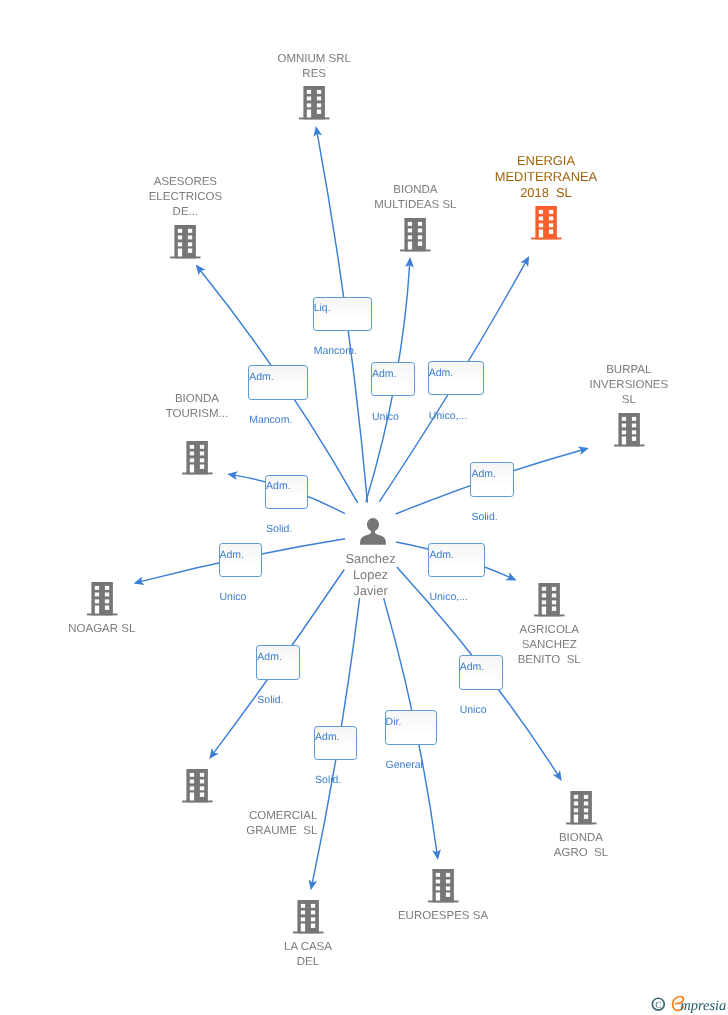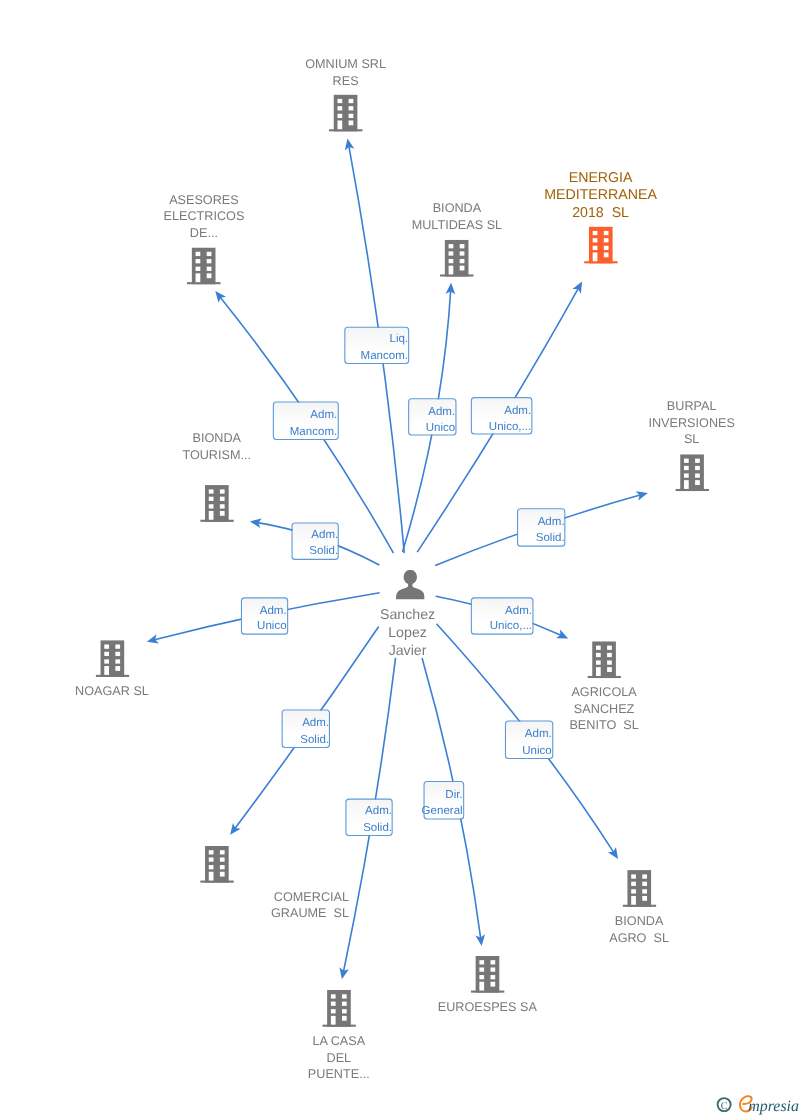--- a/index.html
+++ b/index.html
@@ -11,22 +11,22 @@
   #edge-layer{position:absolute;left:0;top:0;}
   #node-layer,#label-layer{position:absolute;left:0;top:0;width:728px;height:1015px;}
   .node{position:absolute;width:0;height:0;}
   .node-icon{position:absolute;left:0;top:0;}
   .node-label{position:absolute;text-align:center;color:#7b7b7b;
       font-size:11.5px;line-height:14.8px;white-space:pre;width:240px;left:-120px;}
   .node-label.big{font-size:12.9px;line-height:16px;}
   .edge-label{position:absolute;box-sizing:border-box;
       border:1.4px solid #5c9ad8;border-radius:3.2px;
       background:linear-gradient(#f5f5f5,#ffffff 70%);color:#3b7ecc;font-size:10.5px;
-      display:flex;flex-direction:column;align-items:flex-end;
-      justify-content:flex-start;padding-top:3.6px;}
+      display:flex;flex-direction:column;align-items:flex-start;
+      justify-content:flex-start;padding-top:3.6px;gap:28px;}
   .edge-label span{display:block;line-height:14.7px;white-space:pre;}
   #footer{position:absolute;left:0;top:0;width:728px;height:1015px;}
 </style>
 </head>
 <body>
 
 <div id="stage">
   <svg id="edge-layer" width="728" height="1015" viewBox="0 0 728 1015">
       <g>
         <path d="M 367.5 502.8 Q 350.2 312.7 317.20 133.08" fill="none" stroke="#3a7fd5" stroke-width="1.45"></path>
@@ -305,21 +305,21 @@
             <rect x="7.8" y="3.9" width="4.3" height="3.9"></rect>
             <rect x="7.8" y="10.5" width="4.3" height="3.9"></rect>
             <rect x="7.8" y="17.4" width="4.3" height="3.9"></rect>
             <rect x="17.9" y="3.9" width="4.3" height="3.9"></rect>
             <rect x="17.9" y="10.5" width="4.3" height="3.9"></rect>
             <rect x="17.9" y="17.4" width="4.3" height="3.9"></rect>
             <rect x="7.8" y="23.5" width="4.3" height="8"></rect>
             <rect x="17.9" y="23.5" width="4.3" height="4.4"></rect>
           </g>
         </svg>
-        <div class="node-label" style="color: rgb(123, 123, 123); top: 40px; left: -104.75px;"><div>LA CASA</div><div>DEL</div><div>PUENTE...</div></div>
+        <div class="node-label" style="color: rgb(123, 123, 123); top: 40px; left: -104.75px;"><div>LA CASA</div><div>DEL</div></div>
       </div>
     </div>
   <div id="label-layer">
       <div class="edge-label" style="left: 312.7px; top: 296.5px; width: 59.3px; height: 34px; border-color: rgb(92, 154, 216); background: linear-gradient(rgb(245, 245, 245), rgb(255, 255, 255) 70%); color: rgb(59, 126, 204);">
         <span>Liq.</span>
         <span>Mancom.</span>
       </div>
       <div class="edge-label" style="left: 248.2px; top: 365.4px; width: 59.4px; height: 34.6px; border-color: rgb(92, 154, 216); background: linear-gradient(rgb(245, 245, 245), rgb(255, 255, 255) 70%); color: rgb(59, 126, 204);">
         <span>Adm.</span>
         <span>Mancom.</span>
@@ -353,21 +353,21 @@
         <span>Solid.</span>
       </div>
       <div class="edge-label" style="left: 458.7px; top: 655.4px; width: 43.9px; height: 34.4px; border-color: rgb(92, 154, 216); background: linear-gradient(rgb(245, 245, 245), rgb(255, 255, 255) 70%); color: rgb(59, 126, 204);">
         <span>Adm.</span>
         <span>Unico</span>
       </div>
       <div class="edge-label" style="left: 314.1px; top: 725.8px; width: 43.3px; height: 34px; border-color: rgb(92, 154, 216); background: linear-gradient(rgb(245, 245, 245), rgb(255, 255, 255) 70%); color: rgb(59, 126, 204);">
         <span>Adm.</span>
         <span>Solid.</span>
       </div>
-      <div class="edge-label" style="left: 384.6px; top: 710.3px; width: 37px; height: 34.4px; border-color: rgb(92, 154, 216); background: linear-gradient(rgb(245, 245, 245), rgb(255, 255, 255) 70%); color: rgb(59, 126, 204);">
+      <div class="edge-label" style="left: 384.6px; top: 710.3px; width: 52px; height: 34.4px; border-color: rgb(92, 154, 216); background: linear-gradient(rgb(245, 245, 245), rgb(255, 255, 255) 70%); color: rgb(59, 126, 204);">
         <span>Dir.</span>
         <span>General</span>
       </div>
     </div>
 </div>
 
 <div id="footer">
   <svg width="728" height="1015" viewBox="0 0 728 1015">
     <g>
       <circle cx="658.3" cy="1004.2" r="5.95" fill="none" stroke="#3d6875" stroke-width="1.7"></circle>

